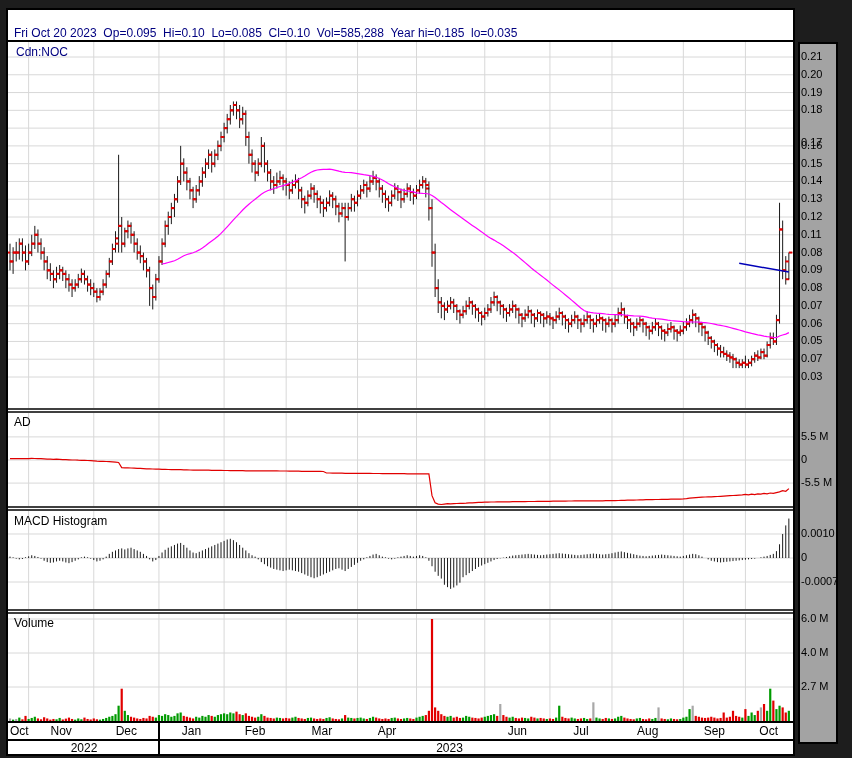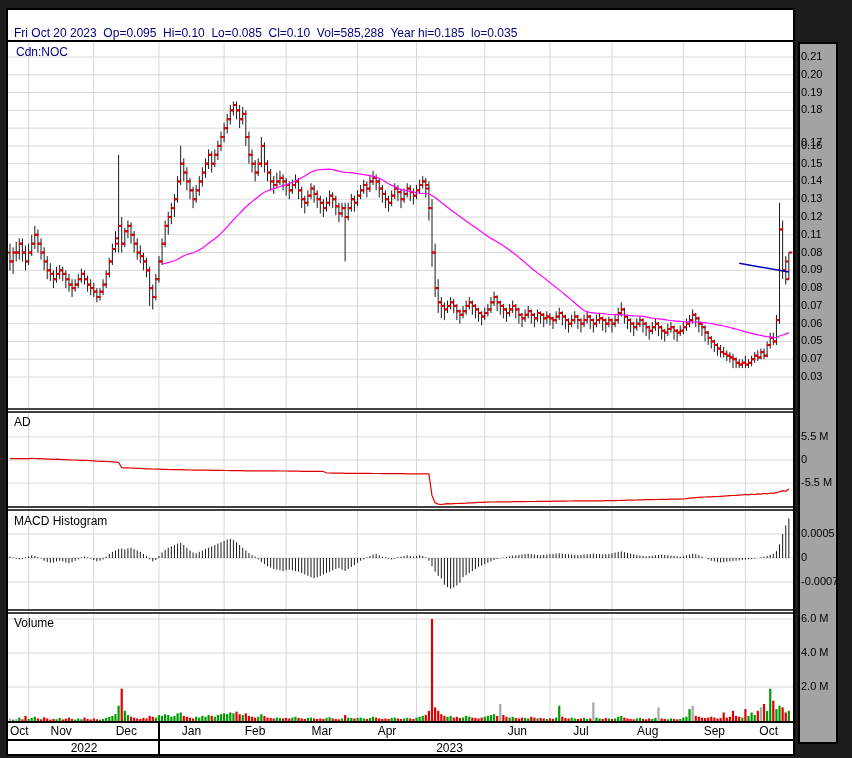--- a/index.html
+++ b/index.html
@@ -36,26 +36,26 @@
     <div class="ylab" style="top: 221.36px;">0.09</div>
     <div class="ylab" style="top: 239.14px;">0.08</div>
     <div class="ylab" style="top: 256.92px;">0.07</div>
     <div class="ylab" style="top: 274.7px;">0.06</div>
     <div class="ylab" style="top: 292.48px;">0.05</div>
     <div class="ylab" style="top: 310.26px;">0.07</div>
     <div class="ylab" style="top: 328.04px;">0.03</div>
     <div class="ylab" style="top: 388px;">5.5 M</div>
     <div class="ylab" style="top: 411px;">0</div>
     <div class="ylab" style="top: 434px;">-5.5 M</div>
-    <div class="ylab" style="top: 485px;">0.0005</div>
+    <div class="ylab" style="top: 485px;">0.0010</div>
     <div class="ylab" style="top: 509px;">0</div>
     <div class="ylab" style="top: 533px;">-0.0007</div>
     <div class="ylab" style="top: 570px; text-align: center;">6.0 M</div>
     <div class="ylab" style="top: 604px;">4.0 M</div>
-    <div class="ylab" style="top: 638px;">2.0 M</div>
+    <div class="ylab" style="top: 638px;">2.7 M</div>
   </div>
 
 <svg id="chart" xmlns="http://www.w3.org/2000/svg">
     <g>
       <line x1="28.618000000000002" y1="42" x2="28.618000000000002" y2="408" stroke="#d8d8d8" stroke-width="1"></line>
       <line x1="28.618000000000002" y1="413" x2="28.618000000000002" y2="506" stroke="#d8d8d8" stroke-width="1"></line>
       <line x1="28.618000000000002" y1="511" x2="28.618000000000002" y2="609" stroke="#d8d8d8" stroke-width="1"></line>
       <line x1="28.618000000000002" y1="614" x2="28.618000000000002" y2="721" stroke="#d8d8d8" stroke-width="1"></line>
       <line x1="93.781" y1="42" x2="93.781" y2="408" stroke="#d8d8d8" stroke-width="1"></line>
       <line x1="93.781" y1="413" x2="93.781" y2="506" stroke="#d8d8d8" stroke-width="1"></line>

